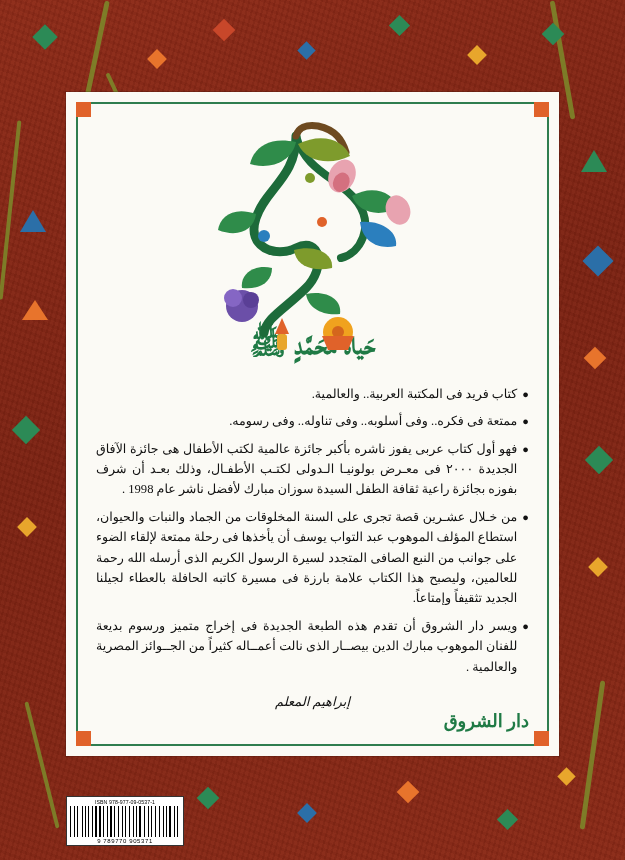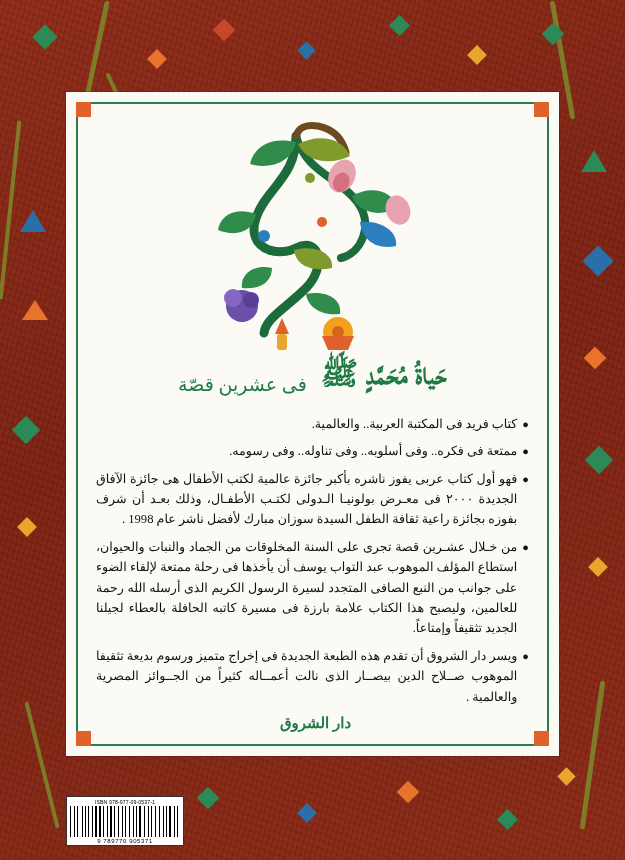--- a/index.html
+++ b/index.html
@@ -93,22 +93,22 @@
   .signature{
     margin-top:10px;
     text-align:center;
     font-size:13px;color:#111;
     font-style:italic;
     letter-spacing:1px;
   }
 
   .footer-logo{
     margin-top:auto;
-    text-align:center;
-    font-size:15px;color:#1f7a45;font-weight:bold;
+    text-align:right;
+    font-size:18px;color:#1f7a45;font-weight:bold;
     padding-left:6px;padding-bottom:2px;
   }
 
   
   .barcode-box{
     position:absolute;left:66px;bottom:14px;
     width:110px;background:#ffffff;
     border:1px solid #333;
     padding:2px 3px 1px 3px;
     text-align:center;
@@ -203,21 +203,20 @@
           </g>
 
           <circle cx="118" cy="118" r="6" fill="#2b7fbe"></circle>
           <circle cx="176" cy="104" r="5" fill="#e0622a"></circle>
           <circle cx="164" cy="60" r="5" fill="#7e9b2c"></circle>
         </svg>
       </div>
 
       <div class="title-row">
         <div class="title-main">حَياةُ مُحَمَّدٍ ﷺ</div>
-        <div class="title-sub">فى عشرين قصّة</div>
       </div>
 
       <div class="body">
         <div class="para">
           <span class="bullet">●</span>
           <span class="ptext">كتاب فريد فى المكتبة العربية.. والعالمية.</span>
         </div>
         <div class="para">
           <span class="bullet">●</span>
           <span class="ptext">ممتعة فى فكره.. وفى أسلوبه.. وفى تناوله.. وفى رسومه.</span>
@@ -225,24 +224,25 @@
         <div class="para">
           <span class="bullet">●</span>
           <span class="ptext justified">فهو أول كتاب عربى يفوز ناشره بأكبر جائزة عالمية لكتب الأطفال هى جائزة الآفاق الجديدة ٢٠٠٠ فى معـرض بولونيـا الـدولى لكتـب الأطفـال، وذلك بعـد أن شرف بفوزه بجائزة راعية ثقافة الطفل السيدة سوزان مبارك لأفضل ناشر عام 1998 .</span>
         </div>
         <div class="para">
           <span class="bullet">●</span>
           <span class="ptext justified">من خـلال عشـرين قصة تجرى على السنة المخلوقات من الجماد والنبات والحيوان، استطاع المؤلف الموهوب عبد التواب يوسف أن يأخذها فى رحلة ممتعة لإلقاء الضوء على جوانب من النبع الصافى المتجدد لسيرة الرسول الكريم الذى أرسله الله رحمة للعالمين، وليصبح هذا الكتاب علامة بارزة فى مسيرة كاتبه الحافلة بالعطاء لجيلنا الجديد تثقيفاً وإمتاعاً.</span>
         </div>
         <div class="para">
           <span class="bullet">●</span>
-          <span class="ptext justified">ويسر دار الشروق أن تقدم هذه الطبعة الجديدة فى إخراج متميز ورسوم بديعة تثقيفا الموهوب صــلاح الدين بيصــار الذى نالت أعمــاله كثيراً من الجــوائز المصرية والعالمية .</span>
+          <span class="ptext justified">ويسر دار الشروق أن تقدم هذه الطبعة الجديدة فى إخراج متميز ورسوم بديعة للفنان الموهوب مبارك الدين بيصــار الذى نالت أعمــاله كثيراً من الجــوائز المصرية والعالمية .</span>
         </div>
       </div>
 
+      <div class="signature">إبراهيم المعلم</div>
 
       <div class="footer-logo">دار الشروق</div>
     </div>
   </div>
 
   <div class="barcode-box">
     <div class="isbn-top">ISBN 978-977-09-0537-1</div>
     <div class="bars">
         <i style="width: 2px;"></i>
         <i style="width: 1px; background: transparent;"></i>

